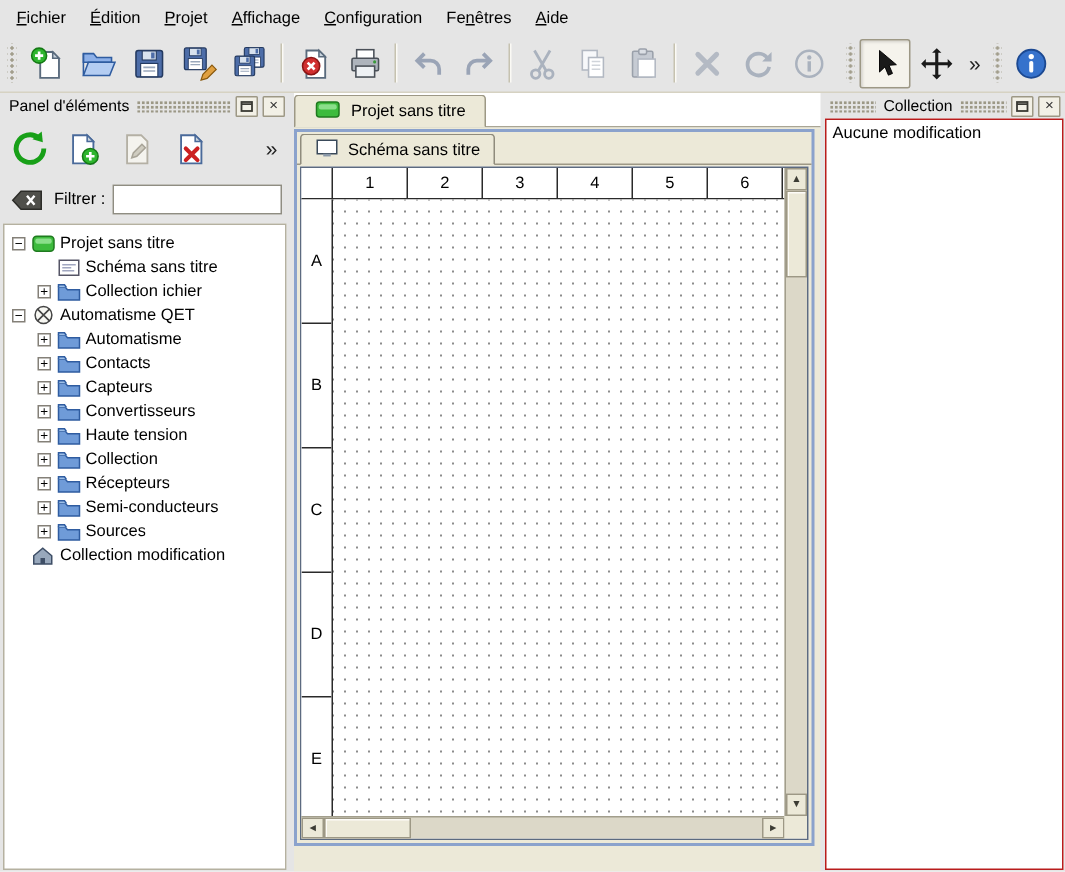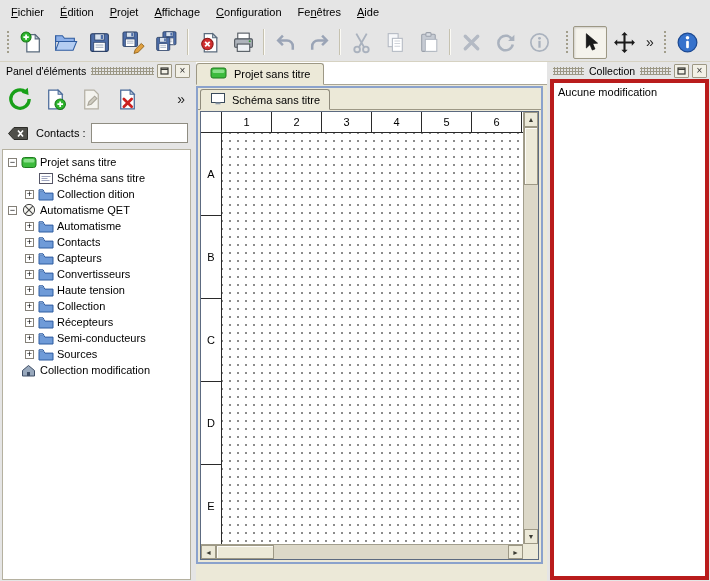--- a/index.html
+++ b/index.html
@@ -69,21 +69,21 @@
   .hscroll { position:absolute; left:0; bottom:0; right:15px; height:15px; display:flex; background:#dcd8c8; border-top:1px solid #a29e8c; }
   .sbtn { flex:0 0 15px; display:flex; align-items:center; justify-content:center; font-size:7px; color:#3c3c34; background:#ece9d8; border:1px solid #9d9885; }
   .strack { flex:1; position:relative; }
   .sthumb { position:absolute; background:#ece9d8; border:1px solid #9d9885; box-shadow:inset 1px 1px 0 #fdfcf8; }
   .sthumb.v { left:0; right:0; top:0; height:58px; }
   .sthumb.h { top:0; bottom:0; left:0; width:58px; }
   .scroll-corner { position:absolute; right:0; bottom:0; width:15px; height:15px; background:#ece9d8; }
 
   
   .right-dock { position:absolute; top:62px; left:549px; right:0; bottom:0; display:flex; flex-direction:column; }
-  .undo-list { flex:1; background:#fff; border:4px solid #b91c1c; margin:0 1px 1px 1px; padding:3px 4px; }
+  .undo-list { flex:1; background:#fff; border:1px solid #b91c1c; margin:0 1px 1px 1px; padding:3px 4px; }
   .undo-item { white-space:nowrap; }
 </style>
 </head>
 <body>
 
 <svg width="0" height="0" style="position:absolute">
   <defs>
     <g id="floppy">
       <rect x="3.5" y="3.5" width="17" height="17" rx="1.5" fill="#4d6da8" stroke="#243a60"></rect>
       <rect x="7.5" y="3.8" width="9" height="5.8" fill="#d8e2ee" stroke="#243a60" stroke-width=".7"></rect>
@@ -290,21 +290,21 @@
       <span class="pt-overflow">»</span>
     </div>
 
     <div class="filter-row">
       <button class="filter-clear">
         <svg width="22" height="15" viewBox="0 0 22 15">
           <path d="M7 1.5h13.5v12H7L1.5 7.5z" fill="#4f4f4a" stroke="#2c2c28"></path>
           <path d="M11 4.5l5 6M16 4.5l-5 6" stroke="#fff" stroke-width="1.6"></path>
         </svg>
       </button>
-      <span class="filter-label">Contacts :</span>
+      <span class="filter-label">Filtrer :</span>
       <input class="filter-input" type="text" value="" style="">
     </div>
 
     <div class="tree">
         <div class="tree-row lvl0">
           <span class="expander">−</span>
           <span class="tree-icon">
             <svg width="16" height="13" viewBox="0 0 16 13">
               <rect x="1" y="1.5" width="14" height="10" rx="2.5" fill="#3dbb3d" stroke="#1f7a1f"></rect>
               <rect x="2.5" y="3" width="11" height="3.5" rx="1.5" fill="#8adf8a"></rect>
@@ -323,21 +323,21 @@
           <span class="tree-label">Schéma sans titre</span>
         </div>
         <div class="tree-row lvl1">
           <span class="expander">+</span>
           <span class="tree-icon">
             <svg width="16" height="13" viewBox="0 0 16 13">
               <path d="M1 3.5h4.6L7 5.1h8V12H1z" fill="#6f9bd8" stroke="#2f5ca0"></path>
               <path d="M1 3.5V1.8h4l1.2 1.7" fill="#9dbfe8" stroke="#2f5ca0"></path>
             </svg>
           </span>
-          <span class="tree-label">Collection dition</span>
+          <span class="tree-label">Collection ichier</span>
         </div>
         <div class="tree-row lvl0">
           <span class="expander">−</span>
           <span class="tree-icon">
             <svg width="14" height="14" viewBox="0 0 14 14">
               <circle cx="7" cy="7" r="5.6" fill="#f7f7f2" stroke="#444"></circle>
               <path d="M3.2 3.2l7.6 7.6M10.8 3.2l-7.6 7.6" stroke="#444" stroke-width="1.1"></path>
             </svg>
           </span>
           <span class="tree-label">Automatisme QET</span>

